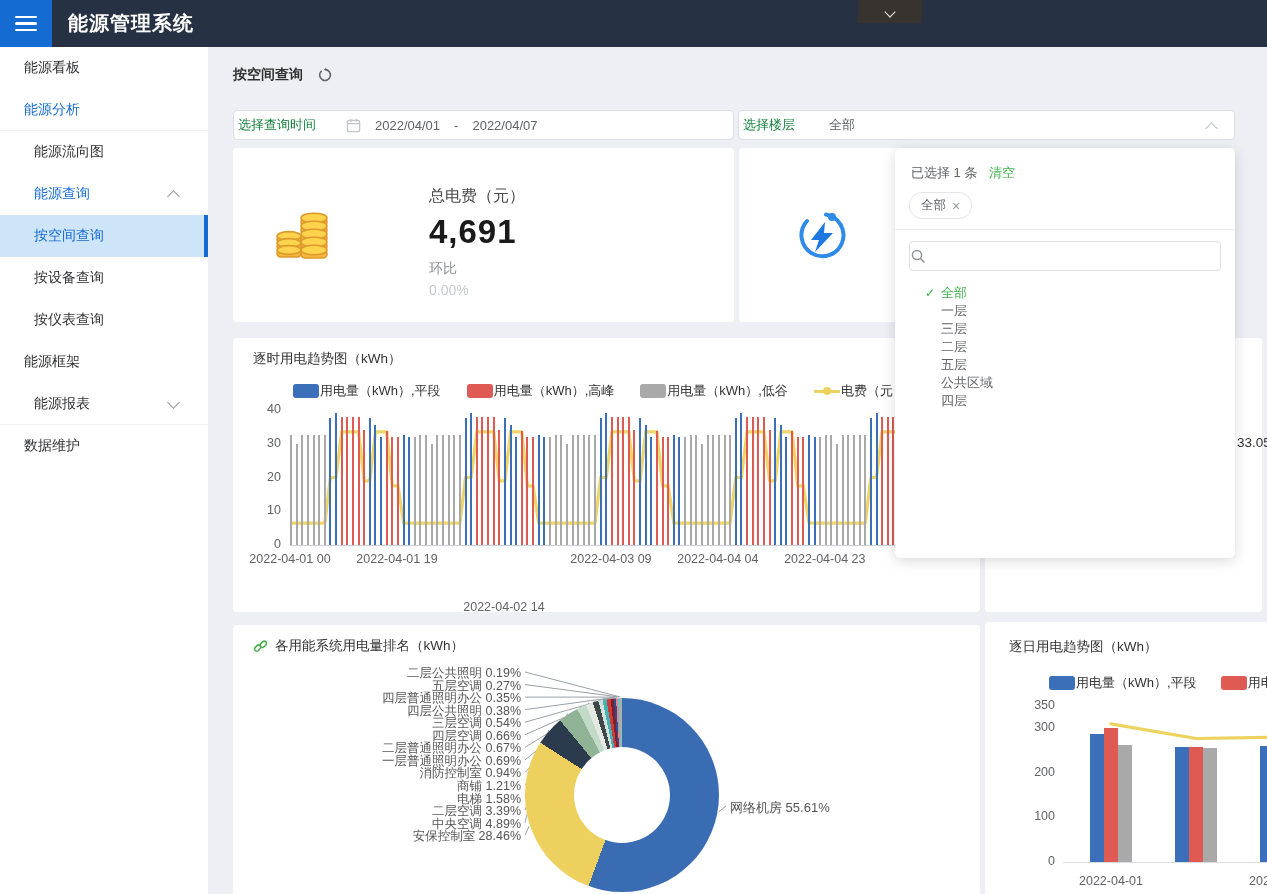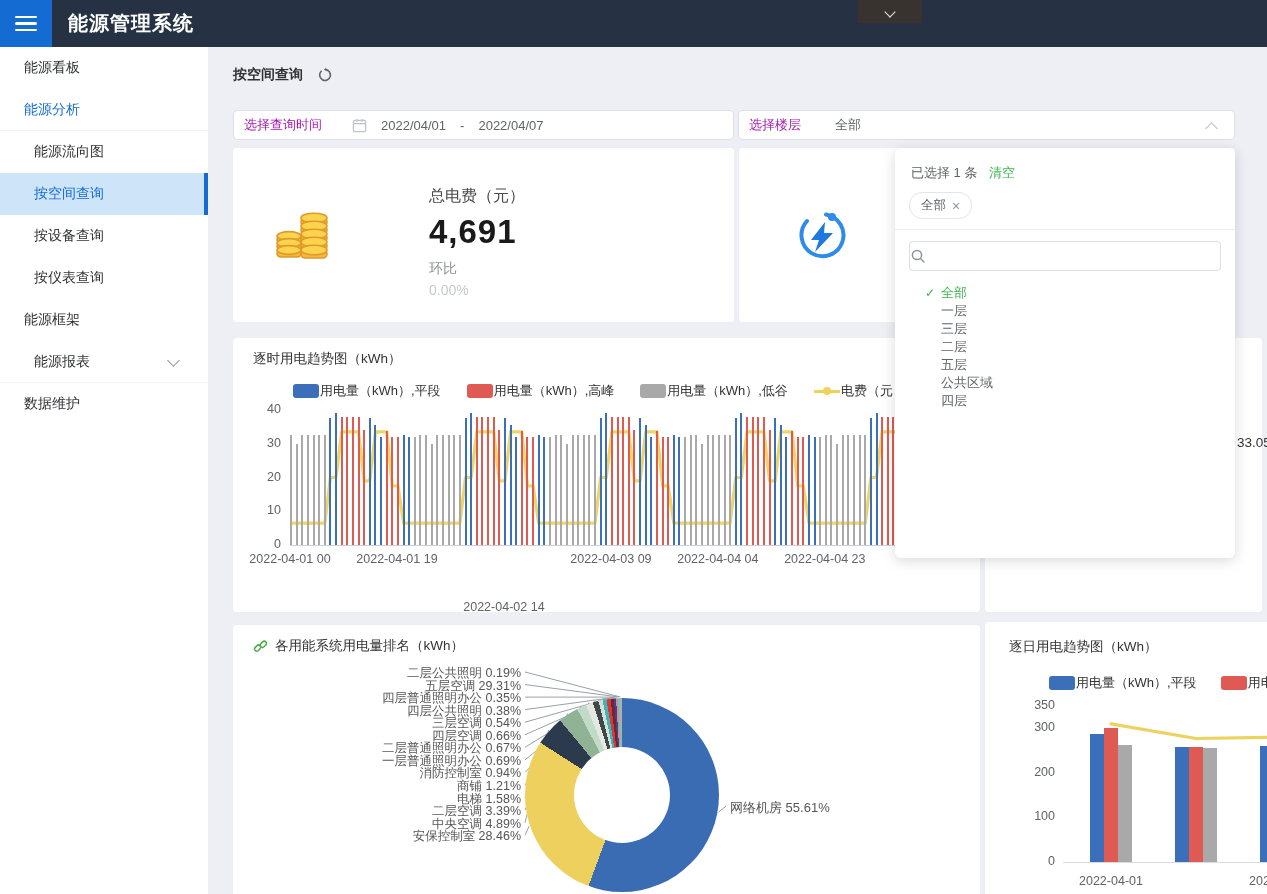--- a/index.html
+++ b/index.html
@@ -29,21 +29,21 @@
   .side-item .chev{position:absolute;right:30px}
   .side-item .chev.up{top:19px}.side-item .chev.down{top:15px}
   
   .crumb{position:absolute;left:233px;top:66px;font-size:14px;font-weight:bold;color:#303133;display:flex;align-items:center;z-index:2}
   .refresh{margin-left:14px;cursor:pointer;display:inline-flex}
   
   .fbox{position:absolute;top:110px;height:30px;background:#fff;border:1px solid #dcdfe6;border-radius:4px;
         box-sizing:border-box;display:flex;align-items:center;font-size:13px;color:#606266;z-index:2;cursor:pointer}
   #f-time{left:233px;width:501px}
   #f-floor{left:738px;width:497px}
-  .f-label{margin-left:10px;color:#a21caf}
+  .f-label{margin-left:4px;color:#15803d}
   #f-time .f-label{width:108px}
   #f-floor .f-label{width:86px}
   .dates{display:flex;gap:14px;margin-left:10px;color:#606266}
   #f-floor .chev{position:absolute;right:18px;top:13px;border-color:#b9bdc5}
   
   .card{position:absolute;background:#fff;border-radius:4px;z-index:1}
   #card-cost{left:233px;top:148px;width:501px;height:174px}
   #card-energy{left:739px;top:148px;width:496px;height:174px}
   #card-hourly{left:233px;top:338px;width:747px;height:274px}
   #card-r2{left:985px;top:338px;width:277px;height:274px}
@@ -118,20 +118,24 @@
 
 <div class="sidebar" id="sidebar">
     <div class="side-item lv1">
       <span>能源看板</span>
     </div>
     <div class="side-item lv1 parent divider">
       <span>能源分析</span>
     </div>
     <div class="side-item lv2">
       <span>能源流向图</span>
+    </div>
+    <div class="side-item lv2 parent">
+      <span>能源查询</span>
+      <span class="chev up"></span>
     </div>
     <div class="side-item lv3 active">
       <span>按空间查询</span>
     </div>
     <div class="side-item lv3">
       <span>按设备查询</span>
     </div>
     <div class="side-item lv3">
       <span>按仪表查询</span>
     </div>
@@ -413,21 +417,21 @@
         <line x1="292" y1="159.95" x2="356.0" y2="77.7" stroke="#9aa0a6" stroke-width="1"></line>
         <line x1="292" y1="172.5" x2="348.1" y2="81.0" stroke="#9aa0a6" stroke-width="1"></line>
         <line x1="292" y1="185.05" x2="334.7" y2="88.4" stroke="#9aa0a6" stroke-width="1"></line>
         <line x1="292" y1="197.60000000000002" x2="315.6" y2="105.1" stroke="#9aa0a6" stroke-width="1"></line>
         <line x1="292" y1="210.15" x2="296.1" y2="201.2" stroke="#9aa0a6" stroke-width="1"></line>
         <line x1="485.5" y1="187.2" x2="493" y2="181" stroke="#9aa0a6" stroke-width="1"></line>
       </svg>
     <div id="donut" style="background: conic-gradient(rgb(58, 108, 180) 0%, rgb(58, 108, 180) 55.61%, rgb(238, 208, 94) 55.61%, rgb(238, 208, 94) 84.07%, rgb(43, 59, 77) 84.07%, rgb(43, 59, 77) 88.96%, rgb(143, 179, 148) 88.96%, rgb(143, 179, 148) 92.35%, rgb(194, 219, 200) 92.35%, rgb(194, 219, 200) 93.93%, rgb(227, 232, 227) 93.93%, rgb(227, 232, 227) 95.14%, rgb(63, 71, 72) 95.14%, rgb(63, 71, 72) 96.08%, rgb(207, 227, 218) 96.08%, rgb(207, 227, 218) 96.77%, rgb(69, 177, 183) 96.77%, rgb(69, 177, 183) 97.44%, rgb(204, 61, 57) 97.44%, rgb(204, 61, 57) 98.1%, rgb(126, 31, 46) 98.1%, rgb(126, 31, 46) 98.64%, rgb(46, 78, 145) 98.64%, rgb(46, 78, 145) 99.02%, rgb(226, 136, 141) 99.02%, rgb(226, 136, 141) 99.37%, rgb(111, 198, 198) 99.37%, rgb(111, 198, 198) 99.64%, rgb(170, 178, 170) 99.64%, rgb(170, 178, 170) 99.83%);"></div>
     <div id="pie-labels">
         <div class="pie-lab" style="top: 40px;">二层公共照明 0.19%</div>
-        <div class="pie-lab" style="top: 52.55px;">五层空调 29.31%</div>
+        <div class="pie-lab" style="top: 52.55px;">五层空调 0.27%</div>
         <div class="pie-lab" style="top: 65.1px;">四层普通照明办公 0.35%</div>
         <div class="pie-lab" style="top: 77.65px;">四层公共照明 0.38%</div>
         <div class="pie-lab" style="top: 90.2px;">三层空调 0.54%</div>
         <div class="pie-lab" style="top: 102.75px;">四层空调 0.66%</div>
         <div class="pie-lab" style="top: 115.3px;">二层普通照明办公 0.67%</div>
         <div class="pie-lab" style="top: 127.85px;">一层普通照明办公 0.69%</div>
         <div class="pie-lab" style="top: 140.4px;">消防控制室 0.94%</div>
         <div class="pie-lab" style="top: 152.95px;">商铺 1.21%</div>
         <div class="pie-lab" style="top: 165.5px;">电梯 1.58%</div>
         <div class="pie-lab" style="top: 178.05px;">二层空调 3.39%</div>

